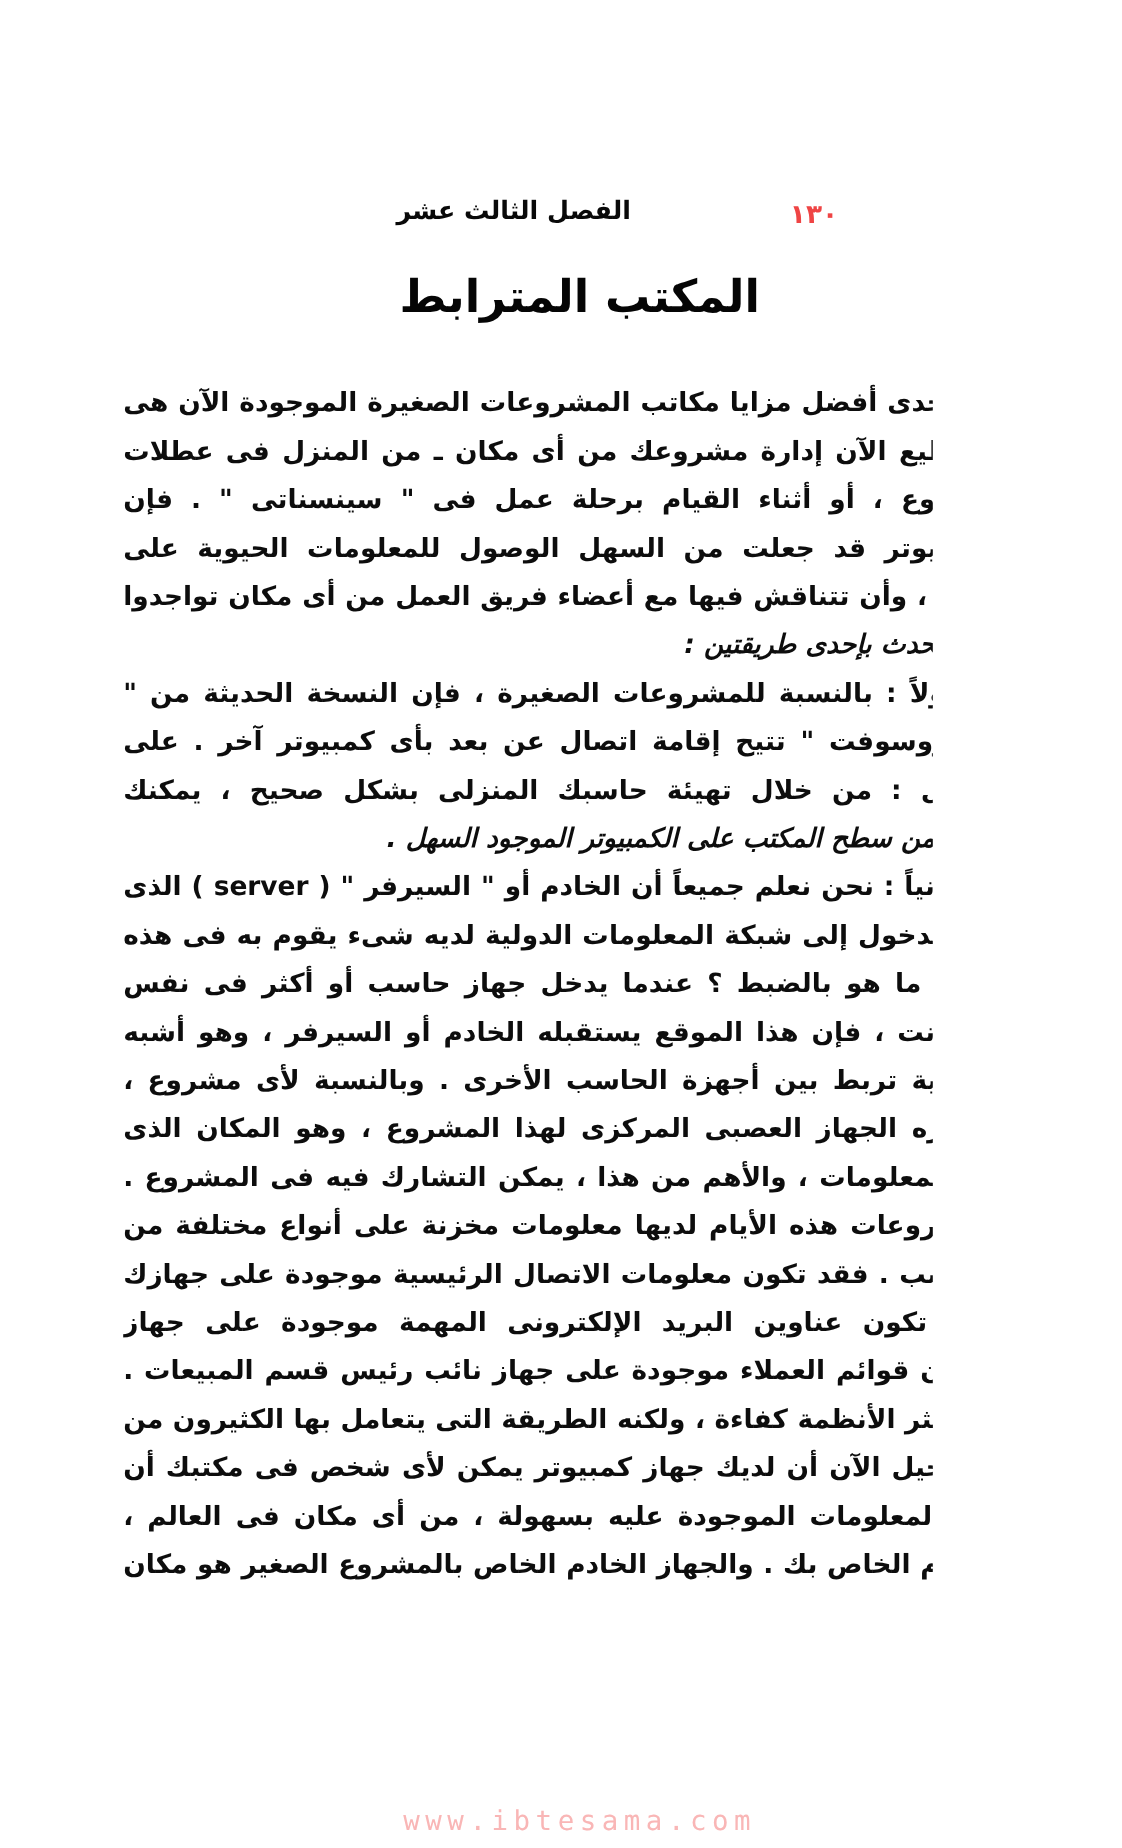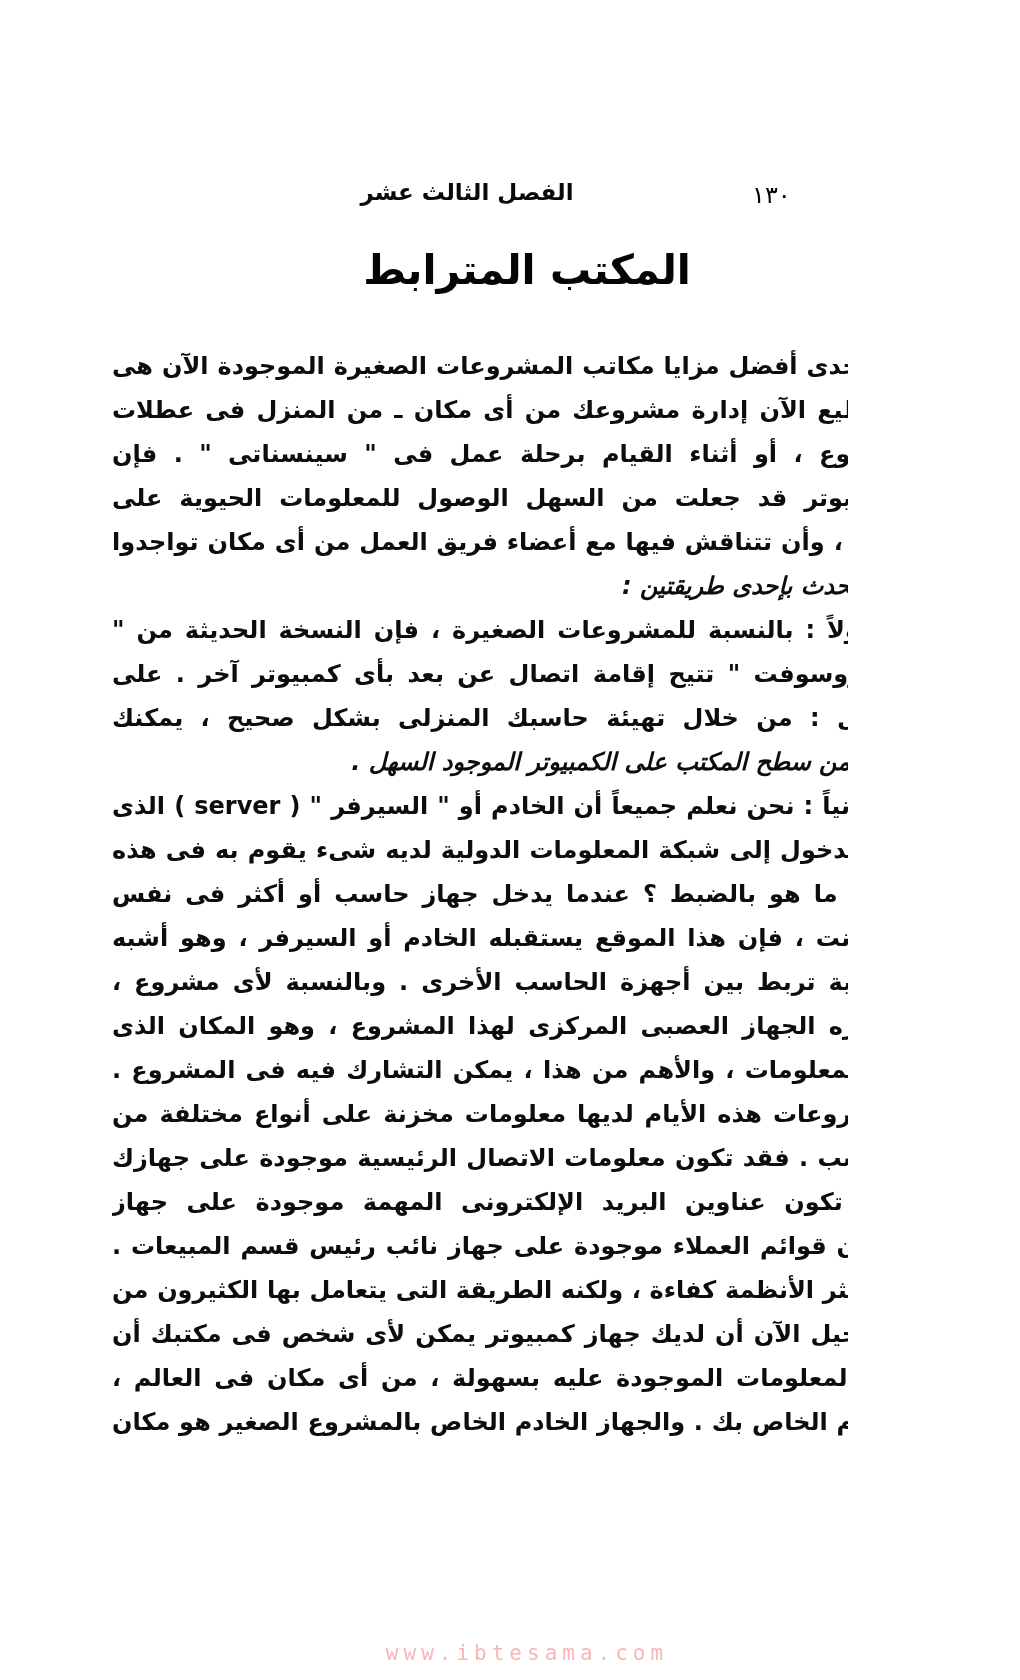--- a/index.html
+++ b/index.html
@@ -23,25 +23,25 @@
     transform: translateX(-50%);
     direction: rtl;
     font-size: 23px;
     font-weight: bold;
     white-space: nowrap;
     color: #090909;
   }
   .page-number {
     position: absolute;
     top: 181px;
-    left: 752px;
+    left: 718px;
     direction: rtl;
     font-size: 24px;
-    font-weight: normal;
-    color: #000000;
+    font-weight: bold;
+    color: #ef4444;
   }
   .section-title {
     position: absolute;
     top: 246px;
     left: 0;
     width: 1054px; 
     text-align: center;
     direction: rtl;
     font-size: 41px;
     font-weight: bold;
@@ -71,21 +71,21 @@
   }
   .line.ind {
     text-indent: 42px;
   }
   .watermark {
     position: absolute;
     top: 1641px;
     left: 527px;
     transform: translateX(-50%);
     font-family: "DejaVu Sans Mono", monospace;
-    font-size: 21px;
+    font-size: 25px;
     letter-spacing: 5px;
     color: #f9b6b6;
     white-space: nowrap;
   }
 </style>
 </head>
 <body>
 
 <div class="page">
 

